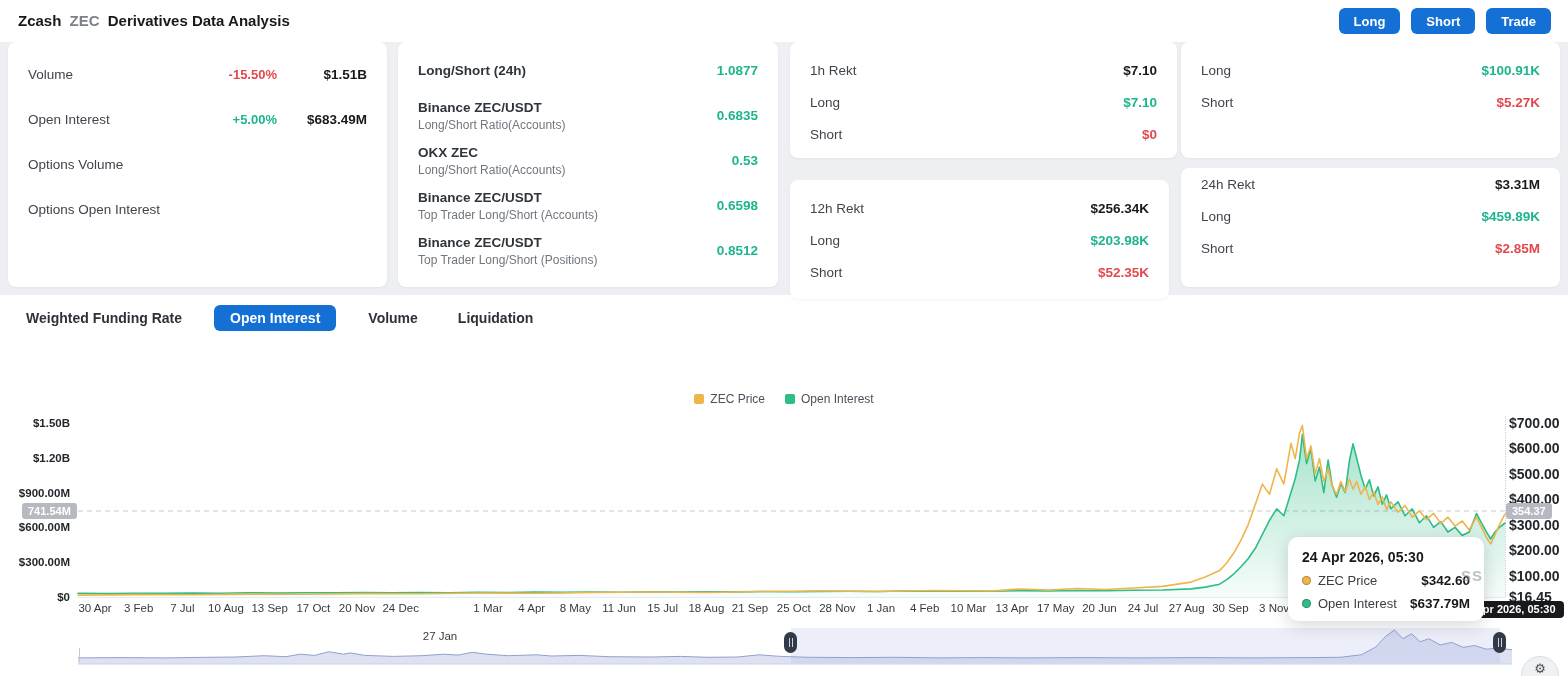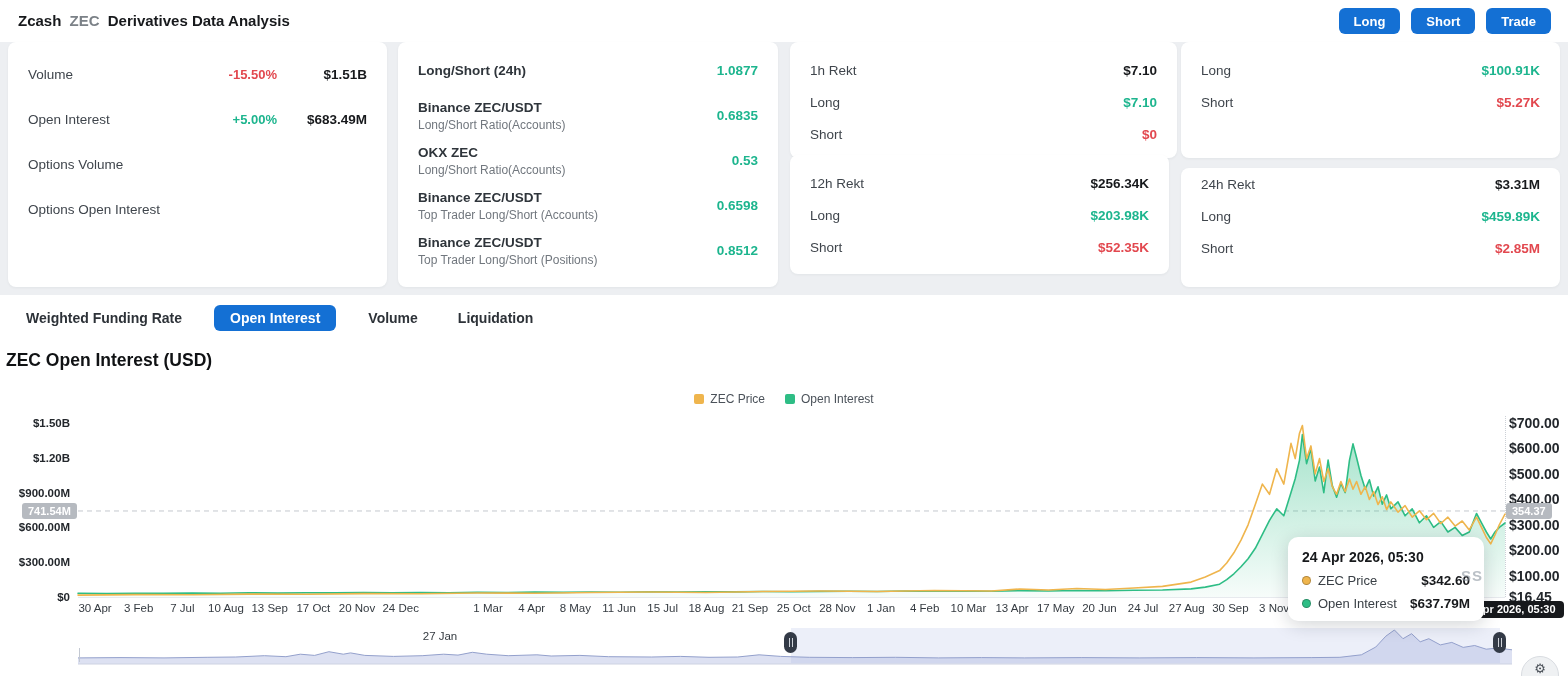--- a/index.html
+++ b/index.html
@@ -15,21 +15,21 @@
   .hbtn { background:#1470d4; color:#fff; border:none; border-radius:6px; font-family:inherit;
           font-size:13px; font-weight:700; padding:5px 15px; height:26px; cursor:pointer; }
 
   
   .band { position:absolute; left:0; top:42px; width:1568px; height:253px; background:#edeff2; }
 
   .card { position:absolute; background:#fff; border-radius:8px; box-shadow:0 1px 3px rgba(20,30,40,.05); }
   #card-market { left:8px;    top:42px;  width:379px; height:245px; padding-top:10px; }
   #card-ratios { left:398px;  top:42px;  width:380px; height:245px; padding-top:6px; }
   #card-rekt-0 { left:790px;  top:42px;  width:387px; height:116px; padding-top:12px; }
-  #card-rekt-1 { left:790px;  top:155px; width:379px; height:119px; padding-top:12px; }
+  #card-rekt-1 { left:790px;  top:180px; width:379px; height:119px; padding-top:12px; }
   #card-rekt-2 { left:1181px; top:42px;  width:379px; height:116px; padding-top:12px; }
   #card-rekt-3 { left:1181px; top:168px; width:379px; height:119px; }
 
   .m-row { display:flex; align-items:center; height:45px; padding:0 20px; }
   .m-label { flex:1; font-size:13.5px; color:#3f454c; }
   .m-change { font-size:13px; font-weight:600; margin-right:18px; }
   .m-change.up { color:#1db58e; } .m-change.down { color:#e2484f; }
   .m-value { min-width:72px; text-align:right; font-size:13.5px; font-weight:700; color:#17191c; }
 
   .r-row { display:flex; align-items:center; height:45px; padding:0 20px; }
@@ -219,21 +219,20 @@
       </div>
     </div>
 
   <div class="tabs">
       <div class="tab">Weighted Funding Rate</div>
       <div class="tab active">Open Interest</div>
       <div class="tab">Volume</div>
       <div class="tab">Liquidation</div>
     </div>
 
-  <div class="chart-title">ZEC Open Interest (USD)</div>
   <div class="legend">
       <div class="legend-item">
         <span class="legend-swatch" style="background: rgb(239, 181, 77);"></span>
         <span class="legend-label">ZEC Price</span>
       </div>
       <div class="legend-item">
         <span class="legend-swatch" style="background: rgb(46, 189, 133);"></span>
         <span class="legend-label">Open Interest</span>
       </div>
     </div>

